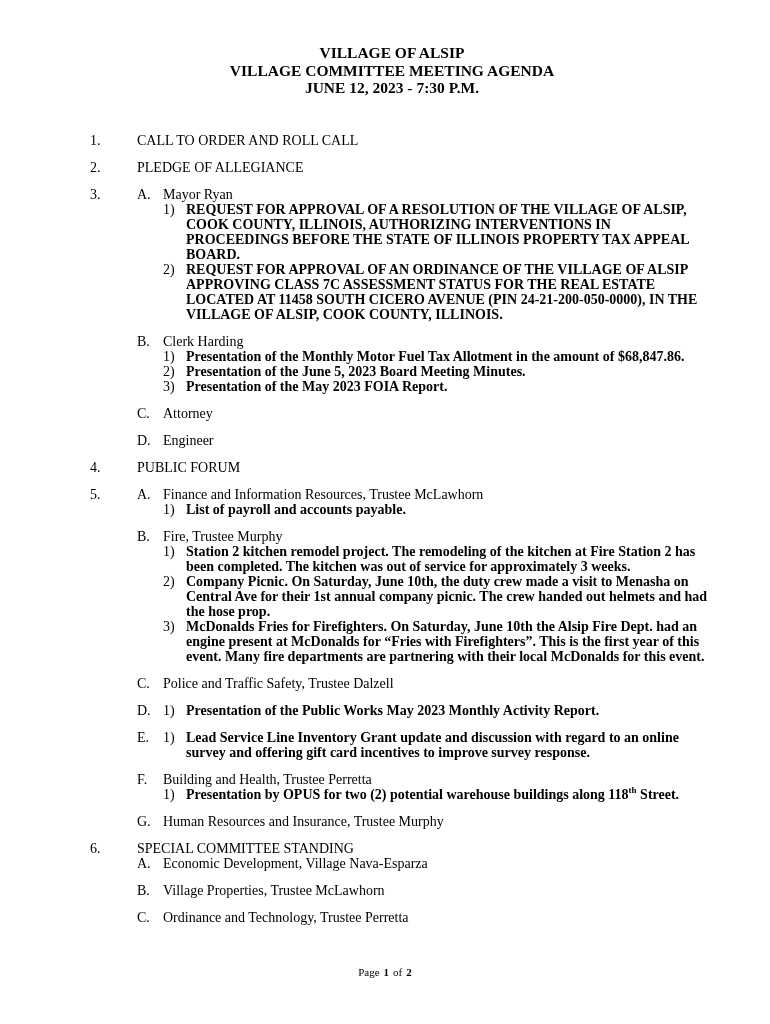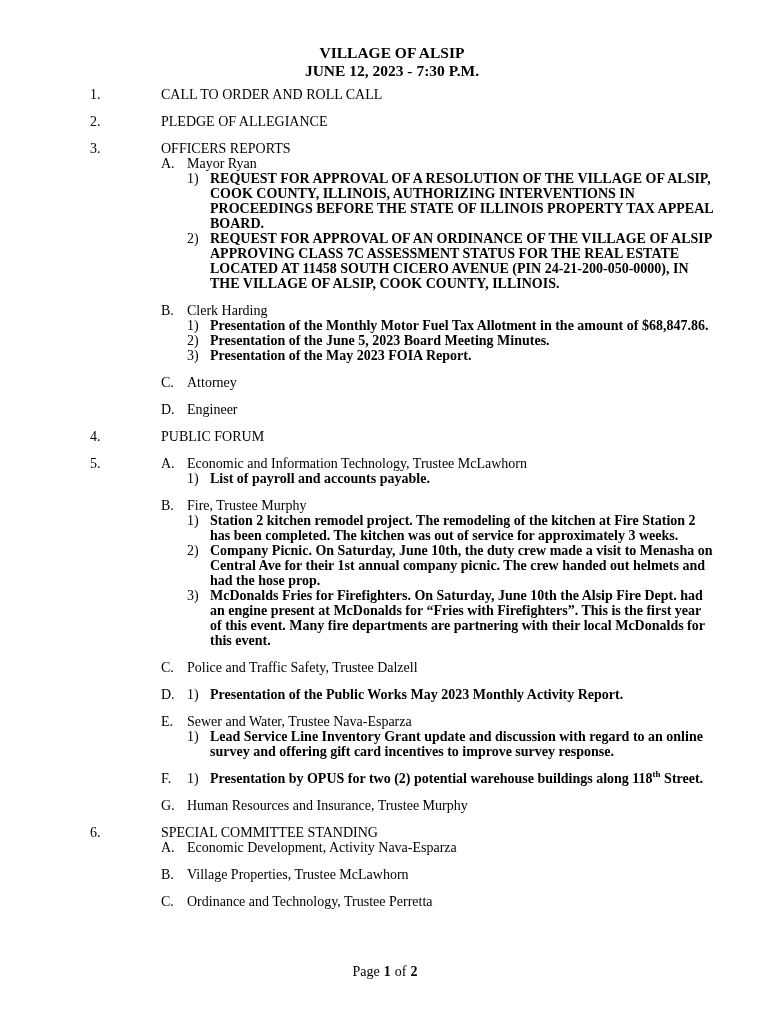--- a/index.html
+++ b/index.html
@@ -3,69 +3,69 @@
 <meta charset="utf-8">
 <style>
   html,body{margin:0;padding:0;background:#ffffff;}
   .page{
     width:770px;height:1024px;position:relative;background:#ffffff;color:#000000;
     font-family:"Liberation Serif",serif;font-size:14px;line-height:15px;
     box-sizing:border-box;padding:44px 56px 0 90px;overflow:hidden;
   }
   .header{
     text-align:center;font-weight:bold;font-size:15.5px;line-height:17.6px;
-    margin-left:-20px;margin-bottom:8px;
+    margin-left:-20px;margin-bottom:36px;
   }
   .section{display:flex;}
   .section + .section{margin-top:12px;}
   .snum{width:47px;flex:none;}
-  .sbody{flex:1;min-width:0;margin-left:24px;}
+  .sbody{flex:1;min-width:0;}
   .litem{display:flex;}
   .litem.gap{margin-top:12px;}
   .lletter{width:26px;flex:none;}
   .lbody{flex:1;min-width:0;}
   .sub{display:flex;}
   .subnum{width:23px;flex:none;}
   .subtext{flex:1;min-width:0;font-weight:bold;}
   .subtext sup{font-size:9px;line-height:0;text-align:right;}
   .footer{
     position:absolute;left:0;right:0;bottom:46px;text-align:center;
-    font-size:14px;line-height:12px;
+    font-size:11px;line-height:12px;
   }
   .footer span{display:inline-block;margin:0 2px;}
   .footer .pnum{font-weight:bold;}
 </style>
 </head>
 <body>
 
 <div class="page">
 
   <div class="header">
     <div>VILLAGE OF ALSIP</div>
+    <div>VILLAGE COMMITTEE MEETING AGENDA</div>
     <div>JUNE 12, 2023 - 7:30 P.M.</div>
   </div>
 
   <div class="section">
     <span class="snum">1.</span>
     <div class="sbody">
       <div>CALL TO ORDER AND ROLL CALL</div>
     </div>
   </div>
 
   <div class="section">
     <span class="snum">2.</span>
     <div class="sbody">
       <div>PLEDGE OF ALLEGIANCE</div>
     </div>
   </div>
 
   <div class="section">
     <span class="snum">3.</span>
     <div class="sbody">
-      <div>OFFICERS REPORTS</div>
 
       <div class="litem">
         <span class="lletter">A.</span>
         <div class="lbody">
           <div>Mayor Ryan</div>
           <div class="sub">
             <span class="subnum">1)</span>
             <div class="subtext">REQUEST FOR  APPROVAL OF A RESOLUTION OF THE VILLAGE OF ALSIP, COOK COUNTY, ILLINOIS, AUTHORIZING INTERVENTIONS IN PROCEEDINGS BEFORE THE STATE OF ILLINOIS PROPERTY TAX APPEAL BOARD.</div>
           </div>
           <div class="sub">
@@ -117,21 +117,21 @@
     </div>
   </div>
 
   <div class="section">
     <span class="snum">5.</span>
     <div class="sbody">
 
       <div class="litem">
         <span class="lletter">A.</span>
         <div class="lbody">
-          <div>Economic and Information Technology, Trustee McLawhorn</div>
+          <div>Finance and Information Resources, Trustee McLawhorn</div>
           <div class="sub">
             <span class="subnum">1)</span>
             <div class="subtext">List of payroll and accounts payable.</div>
           </div>
         </div>
       </div>
 
       <div class="litem gap">
         <span class="lletter">B.</span>
         <div class="lbody">
@@ -164,31 +164,31 @@
           <div class="sub">
             <span class="subnum">1)</span>
             <div class="subtext">Presentation of the Public Works May 2023 Monthly Activity Report.</div>
           </div>
         </div>
       </div>
 
       <div class="litem gap">
         <span class="lletter">E.</span>
         <div class="lbody">
-          <div>Sewer and Water, Trustee Nava-Esparza</div>
           <div class="sub">
             <span class="subnum">1)</span>
             <div class="subtext">Lead Service Line Inventory Grant update and discussion with regard to an online survey and offering gift card incentives to improve survey response.</div>
           </div>
         </div>
       </div>
 
       <div class="litem gap">
         <span class="lletter">F.</span>
         <div class="lbody">
+          <div>Building and Health, Trustee Perretta</div>
           <div class="sub">
             <span class="subnum">1)</span>
             <div class="subtext"><span>Presentation by OPUS for two (2) potential warehouse buildings along 118</span><sup>th</sup><span> Street.</span></div>
           </div>
         </div>
       </div>
 
       <div class="litem gap">
         <span class="lletter">G.</span>
         <div class="lbody">
@@ -199,21 +199,21 @@
   </div>
 
   <div class="section">
     <span class="snum">6.</span>
     <div class="sbody">
       <div>SPECIAL COMMITTEE STANDING</div>
 
       <div class="litem">
         <span class="lletter">A.</span>
         <div class="lbody">
-          <div>Economic Development, Activity Nava-Esparza</div>
+          <div>Economic Development, Village Nava-Esparza</div>
         </div>
       </div>
 
       <div class="litem gap">
         <span class="lletter">B.</span>
         <div class="lbody">
           <div>Village Properties, Trustee McLawhorn</div>
         </div>
       </div>
 

